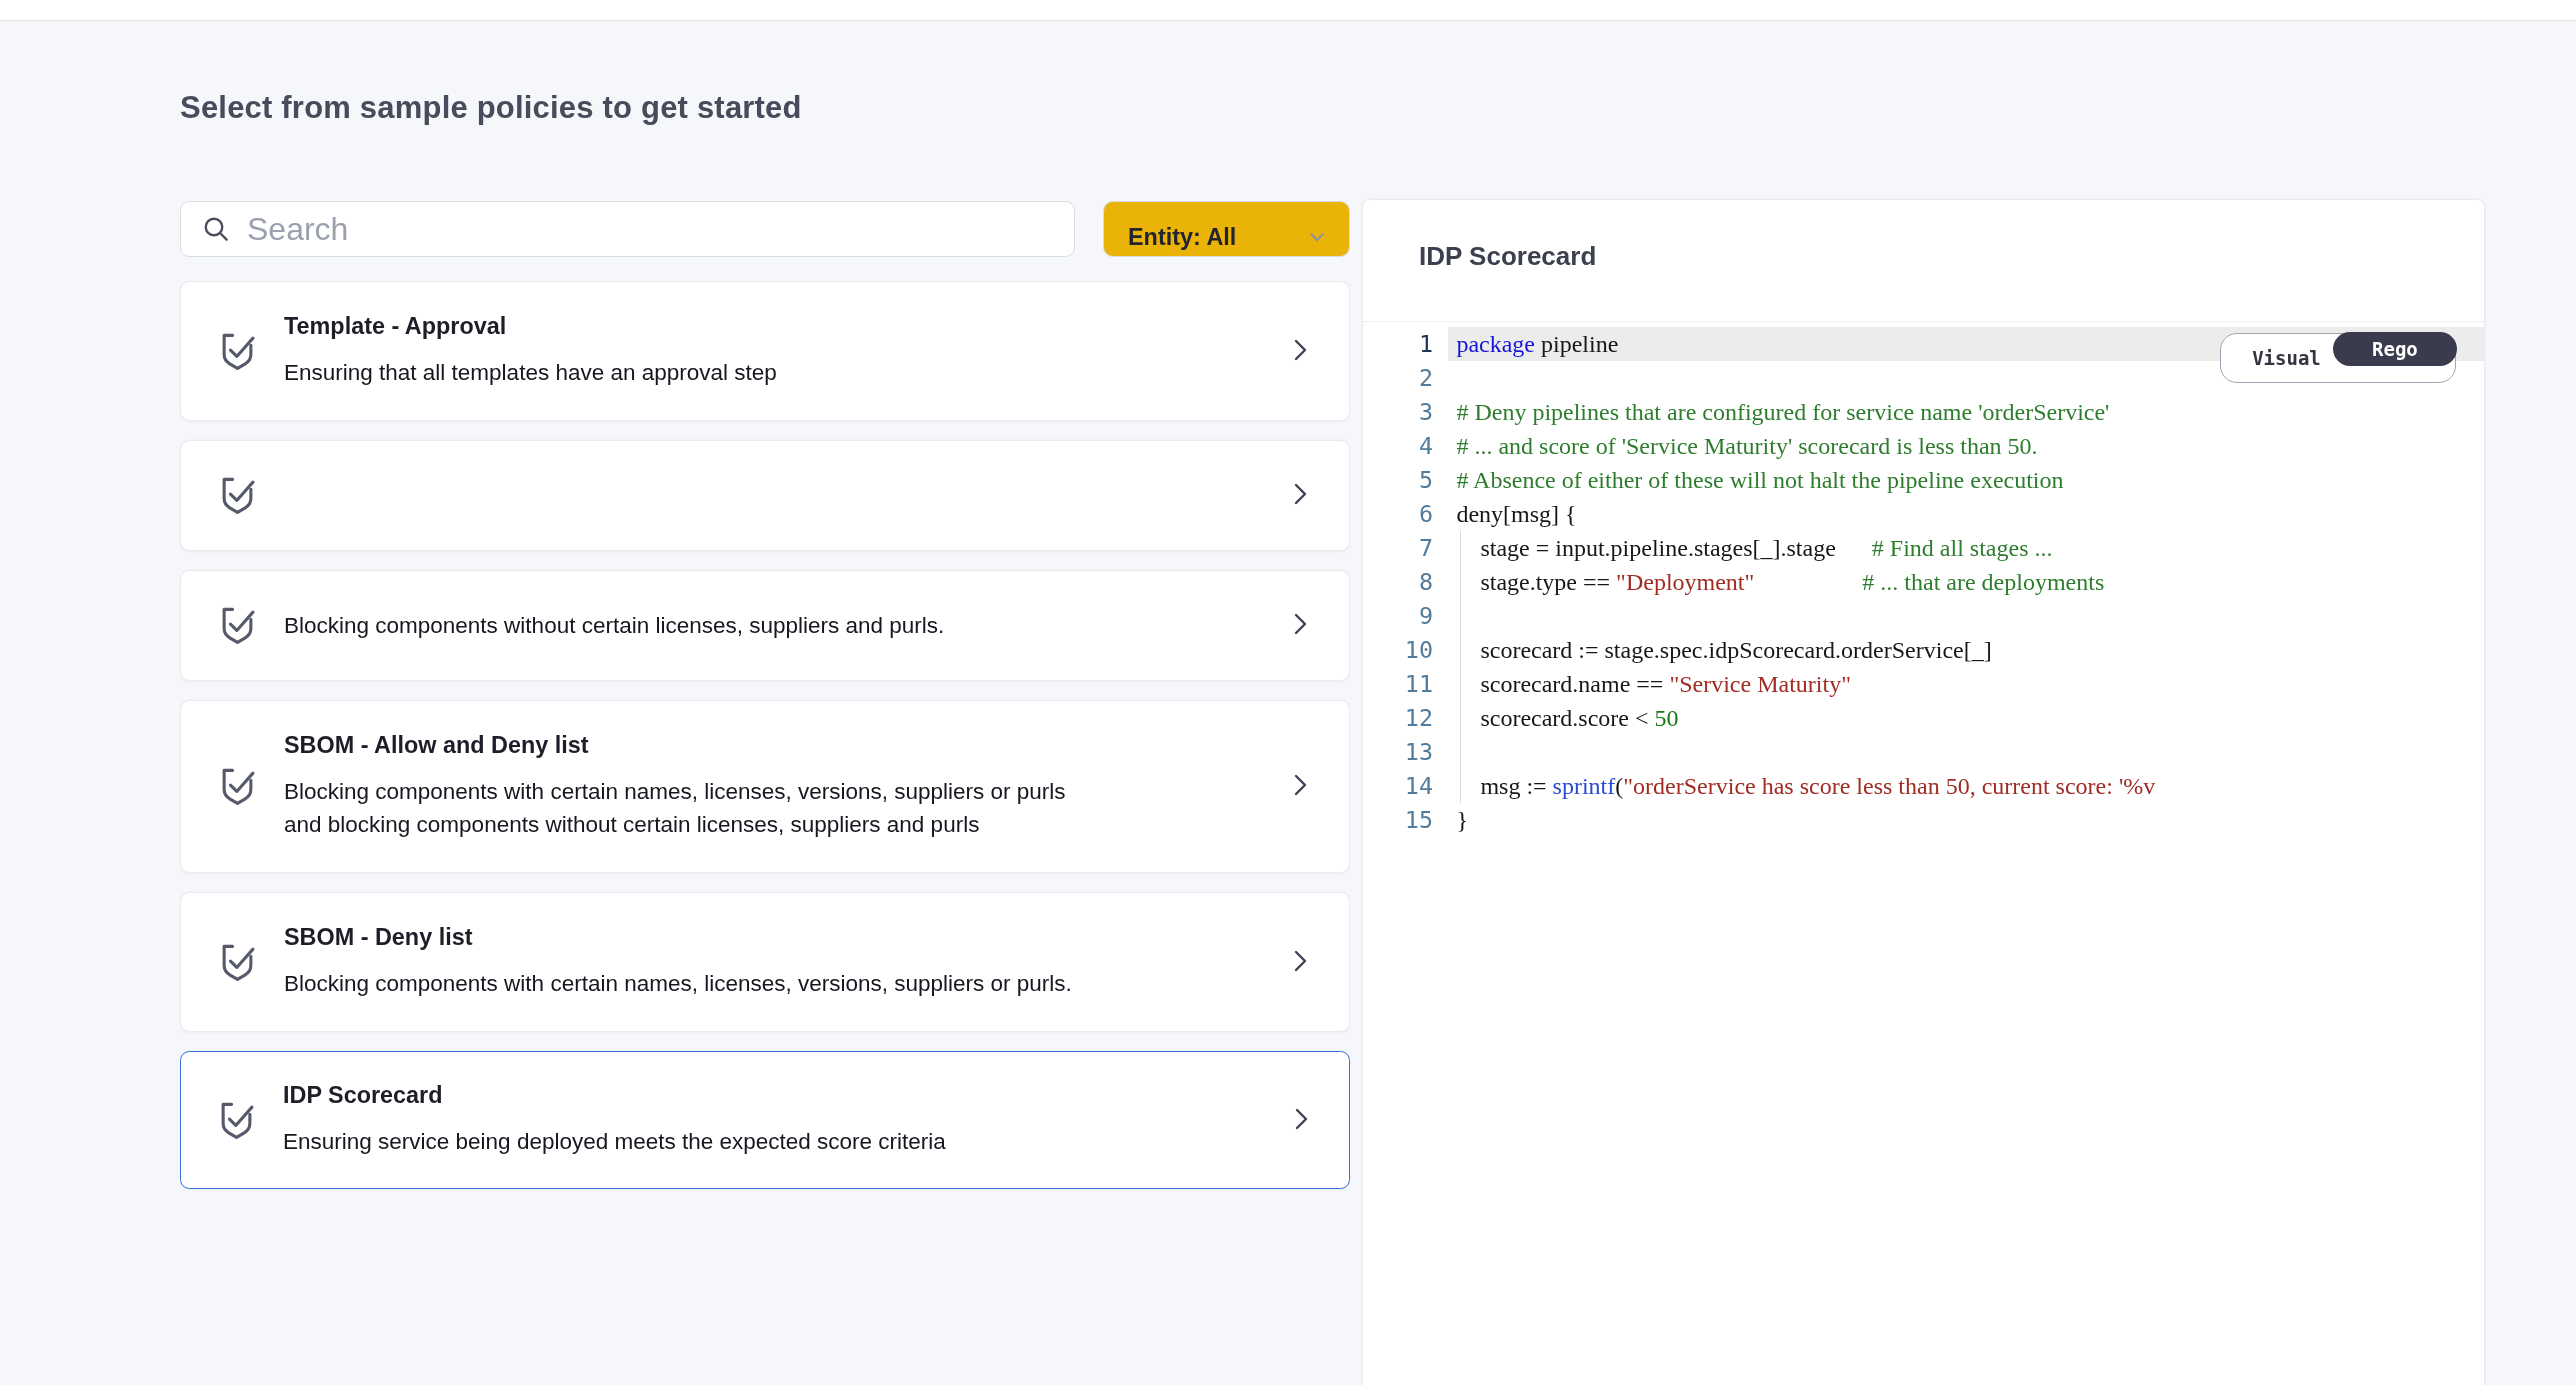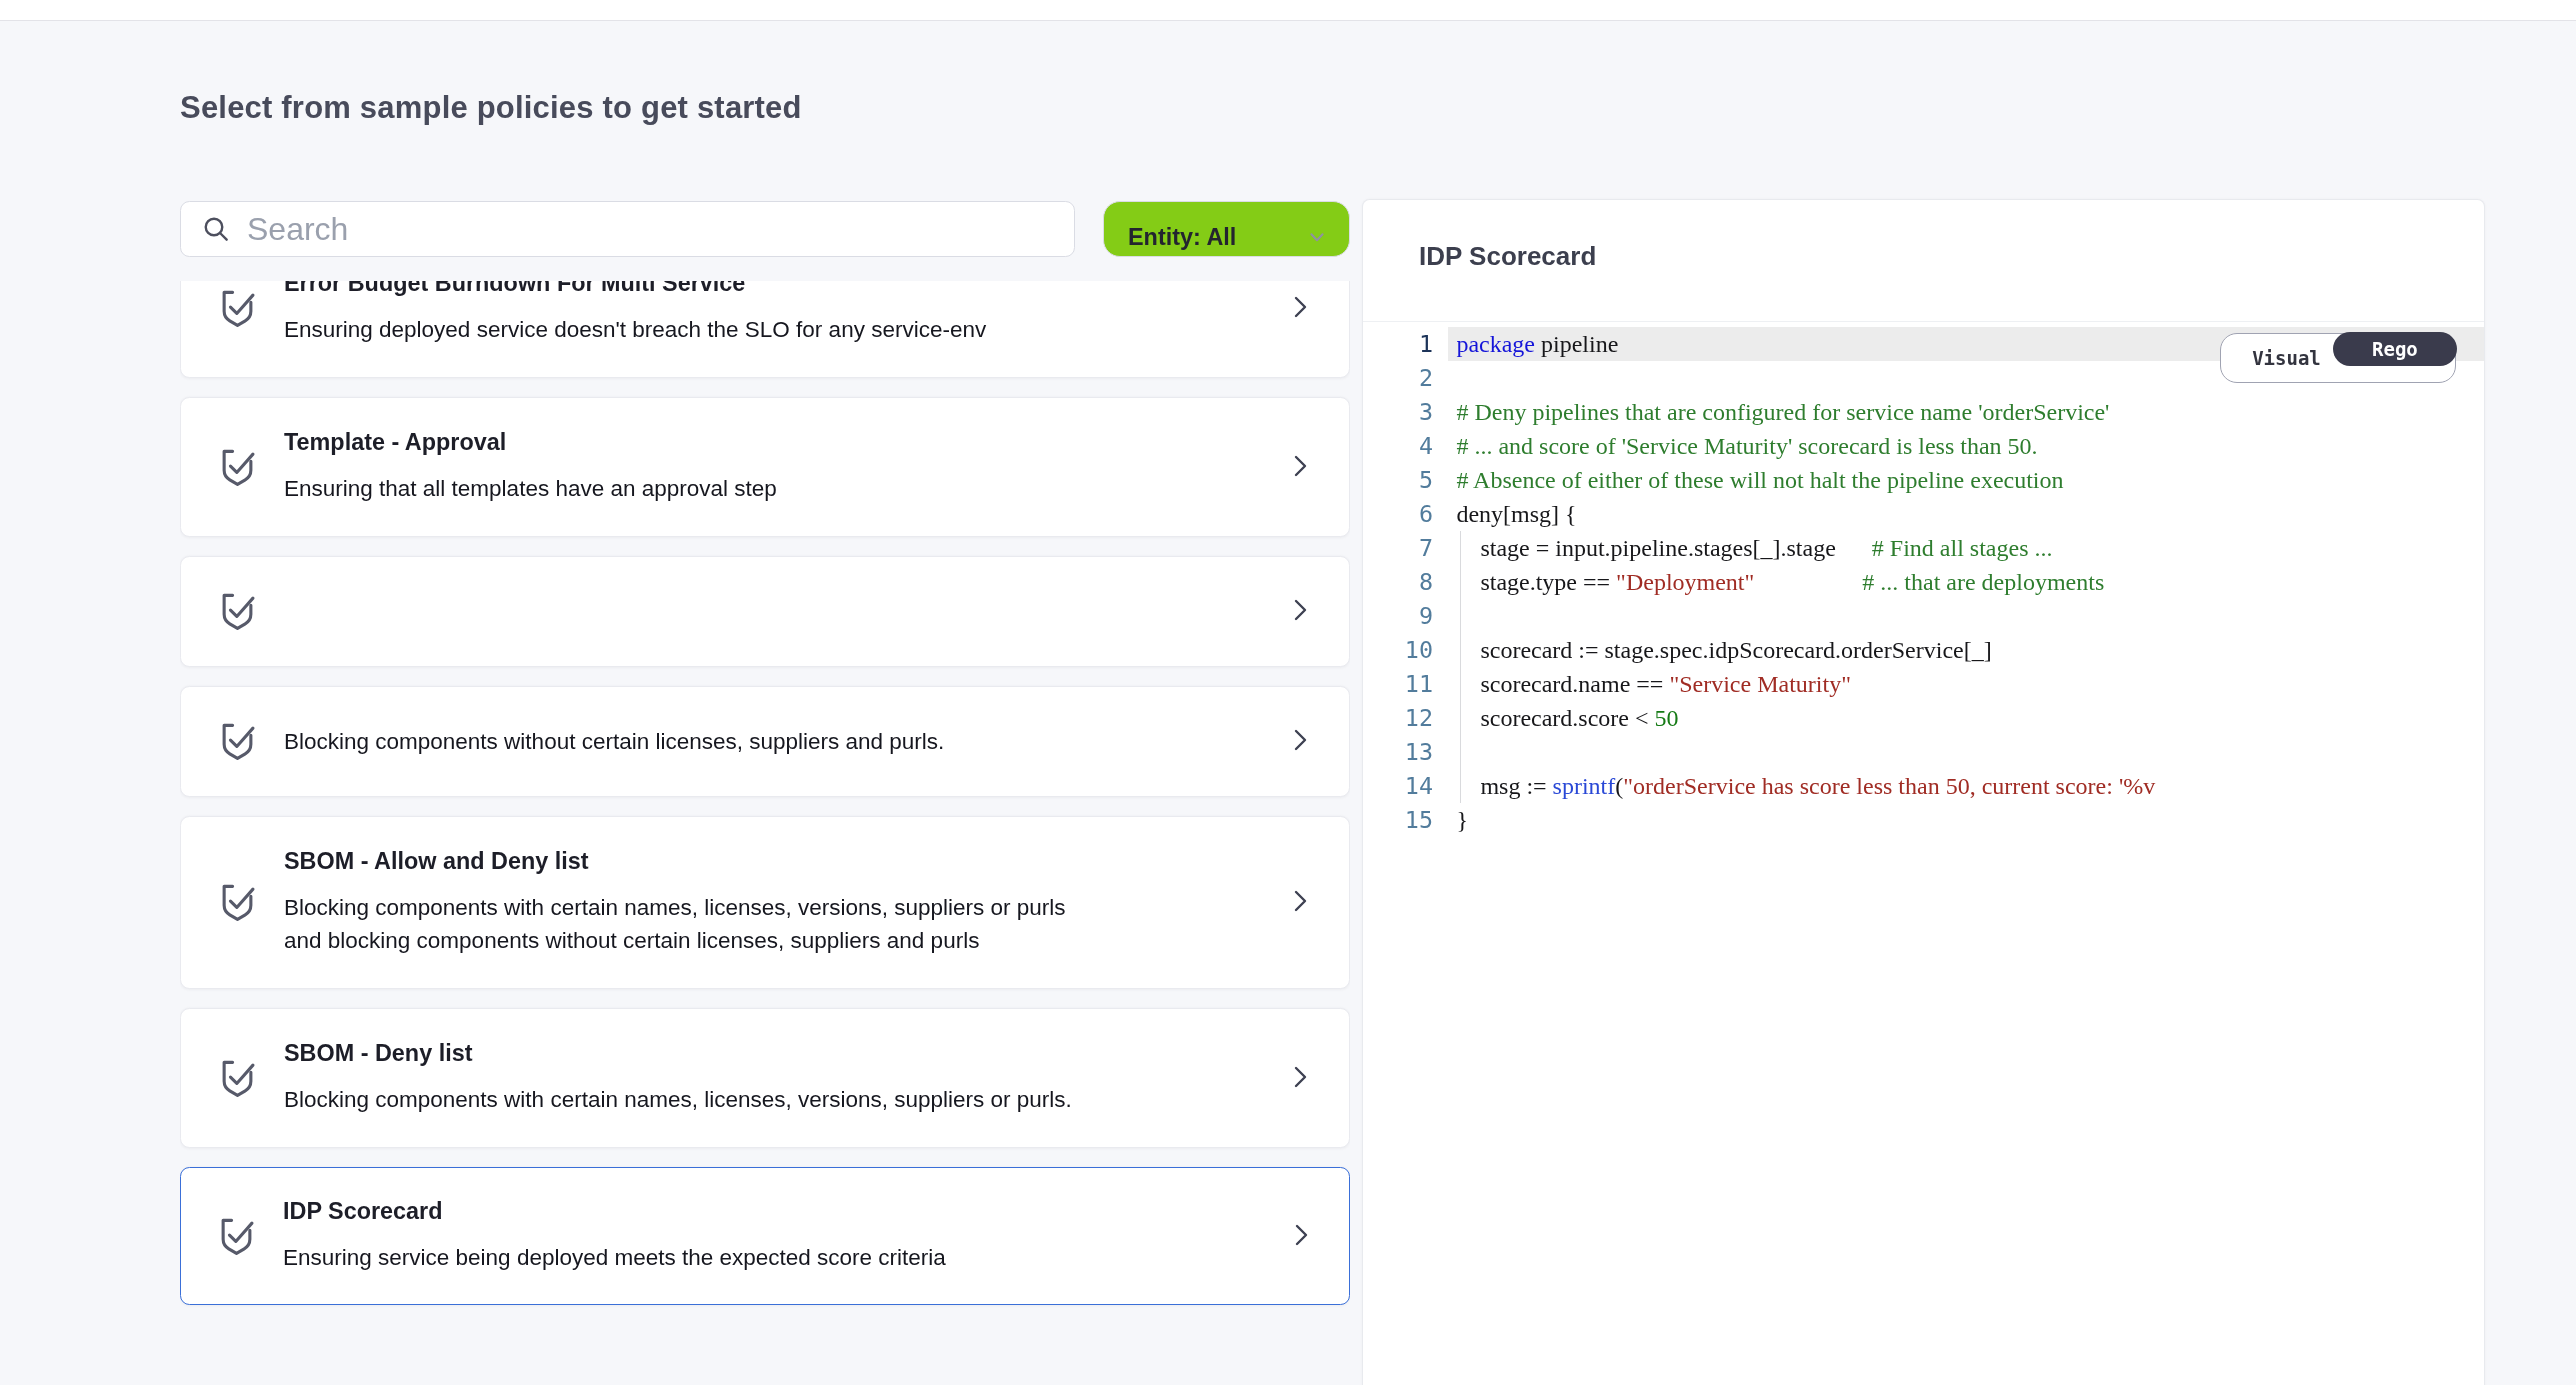--- a/index.html
+++ b/index.html
@@ -21,22 +21,22 @@
   .search-box {
     width:895px; height:56px; background:#fff; border:1.9px solid #dadce4; border-radius:9.4px;
     display:flex; align-items:center; padding:0 19px;
   }
   .search-input {
     border:none; outline:none; background:transparent; flex:1; margin-left:15px;
     font-size:32px; color:#2a2b35; font-family:"Liberation Sans", sans-serif;
   }
   .search-input::placeholder { color:#9aa0ad; }
   .entity-select {
-    margin-left:28px; width:247px; height:56px; background:#84cc16; border:1.9px solid #dadce4;
-    border-radius:17px; display:flex; align-items:center; justify-content:space-between;
+    margin-left:28px; width:247px; height:56px; background:#eab308; border:1.9px solid #dadce4;
+    border-radius:10px; display:flex; align-items:center; justify-content:space-between;
     padding:16px 19px 0 24px; cursor:pointer;
   }
   .entity-label { font-size:23.4px; font-weight:700; color:#23242f; }
 
   
   .policy-list { position:absolute; left:180px; top:281px; width:1170px; height:1105px; overflow:hidden; }
   .card {
     background:#fff; border:0.9px solid #e9eaef; border-radius:9.4px;
     box-shadow:0 0.9px 2.8px rgba(30,35,60,.05);
     margin-bottom:19px; padding:31px 34px; display:flex; align-items:center; gap:24px; cursor:pointer;
@@ -102,37 +102,20 @@
     <span class="entity-label">Entity: All</span>
     <span style="display:flex;">
       <svg width="26" height="26" viewBox="0 0 28 28" fill="none" stroke="#8f92a1" stroke-width="2.2" stroke-linecap="round" stroke-linejoin="round">
         <path d="M8 11 L14 17.5 L20 11"></path>
       </svg>
     </span>
   </div>
 </div>
 
 <div class="policy-list">
-  <div class="card first-clipped">
-    <span class="shield-icon">
-      <svg width="45" height="47" viewBox="0 0 32 32" fill="none" stroke="#575a6a" stroke-width="2.2" stroke-linecap="round" stroke-linejoin="round">
-        <path d="M12.5 4.5 L6.5 4.5 L6.5 18 C6.5 21 8 23.3 10.5 24.8 L16 28 L21.5 24.8 C24 23.3 25.5 21 25.5 18 L25.5 11.5"></path>
-        <path d="M11 15 L15.5 19.5 L27 6.5"></path>
-      </svg>
-    </span>
-    <div class="card-body">
-      <div class="card-title">Error Budget Burndown For Multi Service</div>
-      <div class="card-desc">Ensuring deployed service doesn't breach the SLO for any service-env</div>
-    </div>
-    <span class="chev">
-      <svg width="30" height="30" viewBox="0 0 30 30" fill="none" stroke="#3e4152" stroke-width="2.4" stroke-linecap="round" stroke-linejoin="round">
-        <path d="M11 6 L20 15 L11 24"></path>
-      </svg>
-    </span>
-  </div>
 
   <div class="card">
     <span class="shield-icon">
       <svg width="45" height="47" viewBox="0 0 32 32" fill="none" stroke="#575a6a" stroke-width="2.2" stroke-linecap="round" stroke-linejoin="round">
         <path d="M12.5 4.5 L6.5 4.5 L6.5 18 C6.5 21 8 23.3 10.5 24.8 L16 28 L21.5 24.8 C24 23.3 25.5 21 25.5 18 L25.5 11.5"></path>
         <path d="M11 15 L15.5 19.5 L27 6.5"></path>
       </svg>
     </span>
     <div class="card-body">
       <div class="card-title">Template - Approval</div>

